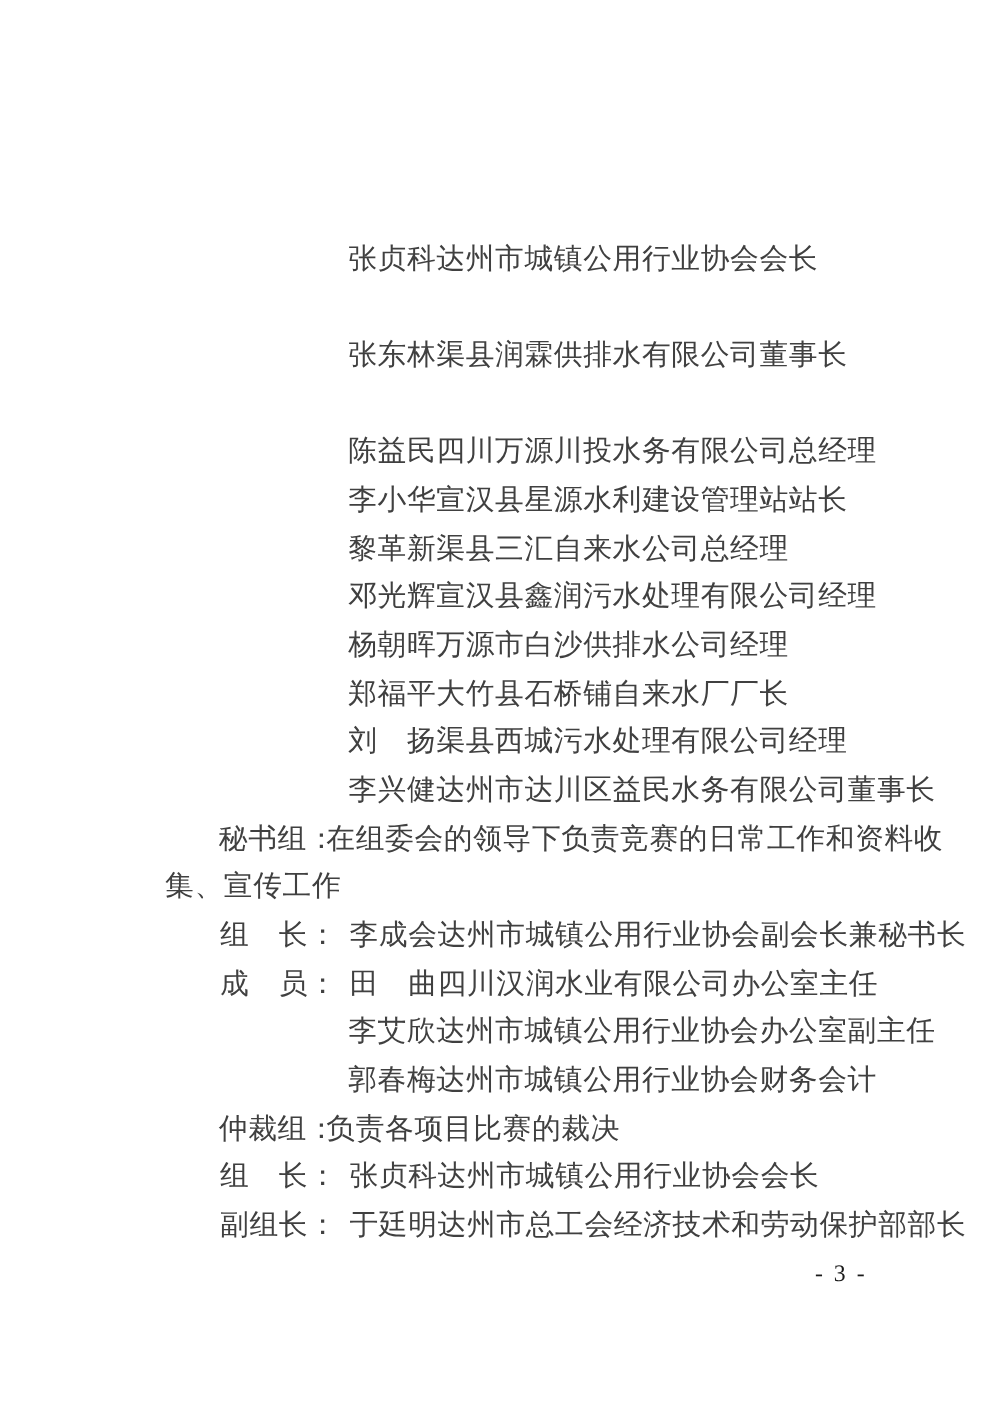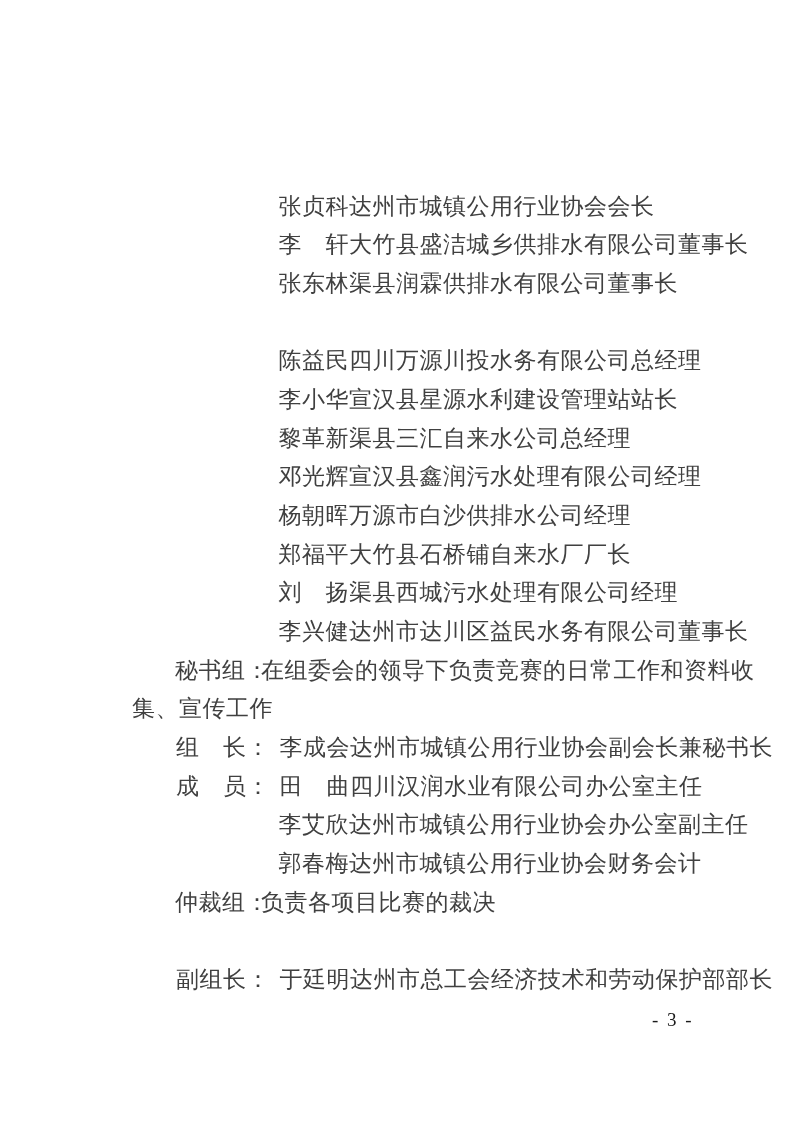--- a/index.html
+++ b/index.html
@@ -68,23 +68,20 @@
   }
 </style>
 </head>
 <body>
 
 <div class="page">
 
   <div class="line" style="top:148px">
     <span class="name">张贞科</span><span>达州市城镇公用行业协会会长</span>
   </div>
-  <div class="line" style="top:186px">
-    <span class="name">李　轩</span><span>大竹县盛洁城乡供排水有限公司董事长</span>
-  </div>
   <div class="line" style="top:225px">
     <span class="name">张东林</span><span>渠县润霖供排水有限公司董事长</span>
   </div>
   <div class="line" style="top:302px">
     <span class="name">陈益民</span><span>四川万源川投水务有限公司总经理</span>
   </div>
   <div class="line" style="top:380px">
     <span class="name">黎革新</span><span>渠县三汇自来水公司总经理</span>
   </div>
   <div class="line" style="top:341px">
@@ -121,19 +118,22 @@
   <div class="line" style="top:766px">
     <span class="name">李艾欣</span><span>达州市城镇公用行业协会办公室副主任</span>
   </div>
   <div class="line" style="top:805px">
     <span class="name">郭春梅</span><span>达州市城镇公用行业协会财务会计</span>
   </div>
 
   <div class="line label-line" style="top:844px">
     <span class="label">仲裁组：</span><span>负责各项目比赛的裁决</span>
   </div>
+  <div class="line kv-line" style="top:882px">
+    <span class="label-kv">组　长：</span><span class="name-kv">张贞科</span><span>达州市城镇公用行业协会会长</span>
+  </div>
   <div class="line kv-line" style="top:921px">
     <span class="label-kv">副组长：</span><span class="name-kv">于廷明</span><span>达州市总工会经济技术和劳动保护部部长</span>
   </div>
 
   <div class="page-number">- 3 -</div>
 
 </div>
 
 </body></html>

